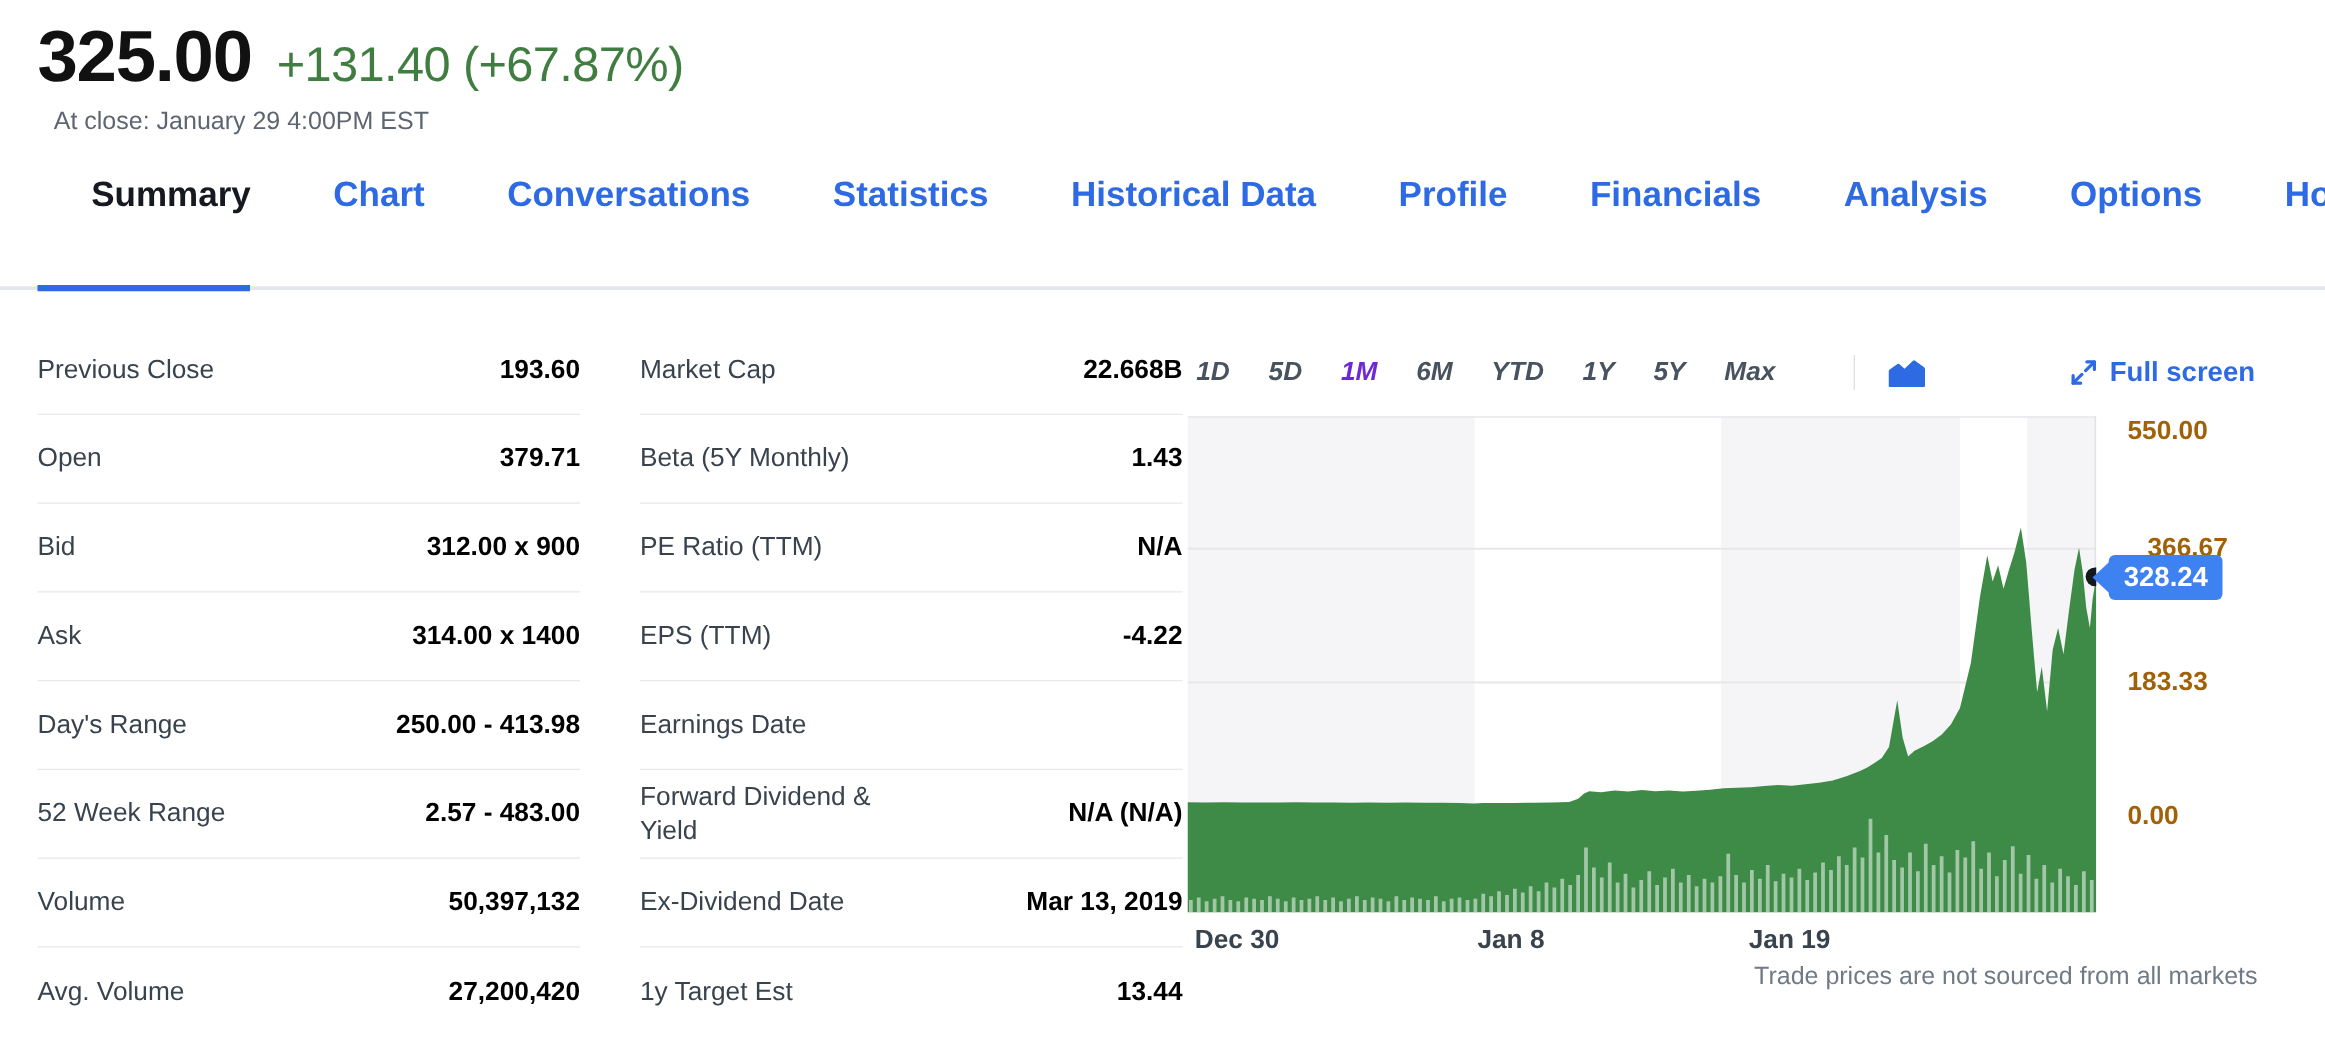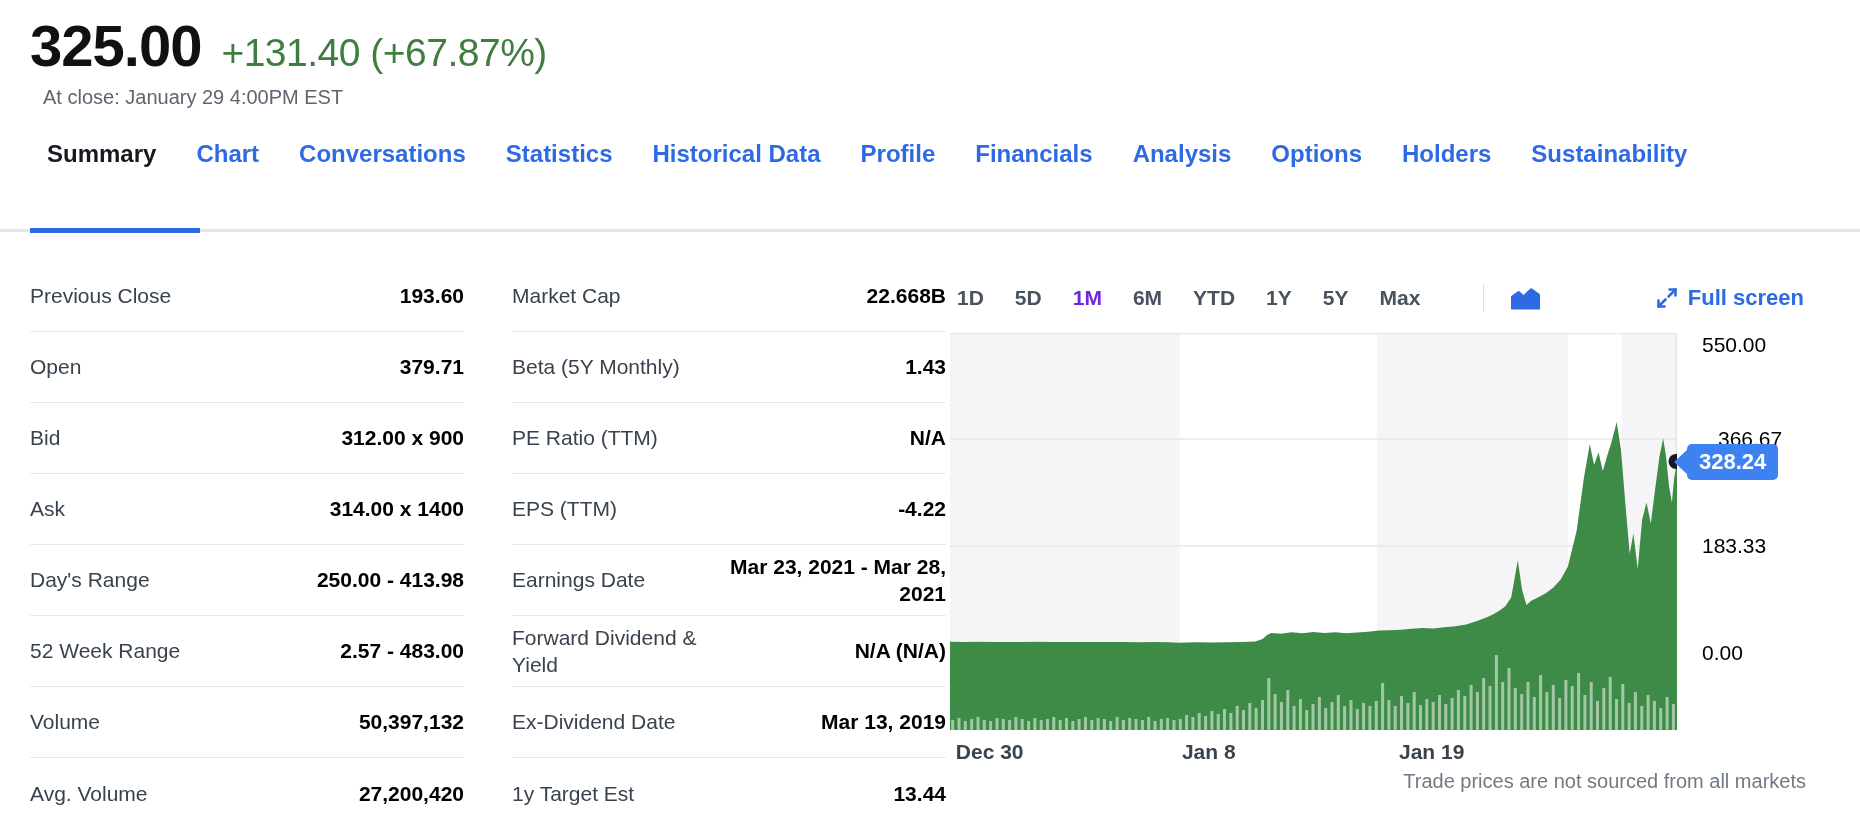--- a/index.html
+++ b/index.html
@@ -8,21 +8,21 @@
   .page { position:relative; width:1860px; height:838px; }
 
   
   .hdr { position:absolute; left:30px; top:12px; display:flex; align-items:baseline; gap:20px; }
   .hdr-price { font-size:58px; font-weight:700; color:#111; letter-spacing:-1px; }
   .hdr-change { font-size:39px; font-weight:500; color:#3f7d40; letter-spacing:-0.5px; }
   .hdr-sub { position:absolute; left:31px; top:86px; font-size:20px; color:#5d6670;margin-left:12px; }
 
   
   .tabs { position:absolute; left:47px; top:140px; display:flex; gap:40px; }
-  .tab { font-size:24px; font-weight:600; color:#2d6ae3; cursor:pointer; white-space:nowrap; }
+  .tab { font-size:28px; font-weight:600; color:#2d6ae3; cursor:pointer; white-space:nowrap;margin-left:26px; }
   .tab.active { color:#16191f; font-weight:700; }
   .tabs-border { position:absolute; left:0; top:229px; width:1860px; height:3px; background:#e3e6ea; }
   .tabs-underline { position:absolute; left:30px; top:228px; width:170px; height:5px; background:#2d6ae3; }
 
   
   .qtable { position:absolute; top:261px; width:434px; }
   .qtable.left { left:30px; }
   .qtable.mid { left:512px; }
   .qrow { display:flex; justify-content:space-between; align-items:center;
           min-height:71px; border-bottom:1px solid #e8e8ed; padding:6px 0; }
@@ -35,21 +35,21 @@
   .ctoolbar { position:absolute; left:0; top:20px; width:100%; height:32px;
               display:flex; align-items:center; padding:0 8px 0 7px; }
   .rbtn { font-size:21px; font-weight:600; color:#48535f; margin-right:31px; cursor:pointer; }
   .rbtn.active { color:#6d28d9; font-weight:700; }
   .tb-divider { width:1px; height:28px; background:#dcdfe3; margin-left:32px; }
   .tb-chart-icon { margin-left:26px; display:flex; align-items:center; cursor:pointer; }
   .fullscreen { margin-left:auto; display:flex; align-items:center; gap:9px; cursor:pointer; }
   .fullscreen span { font-size:22px; font-weight:600; color:#2d6ae3; }
 
   .plot-wrap { position:absolute; left:0; top:71px; width:727px; height:397px; }
-  .y-label { position:absolute; left:752px; font-size:21px; font-weight:400; color:#000000;
+  .y-label { position:absolute; left:752px; font-size:21px; font-weight:700; color:#a16207;
              transform:translateY(-50%); white-space:nowrap; }
   .x-label { position:absolute; top:478px; font-size:21px; font-weight:600; color:#39434e; white-space:nowrap; }
 
   .price-badge { position:absolute; left:737px; top:182px; height:36px; padding:0 12px;
                  background:#3d82f0; border-radius:5px; color:#fff; font-size:22px; font-weight:700;
                  display:flex; align-items:center; }
   .price-badge::before { content:""; position:absolute; left:-13px; top:50%; transform:translateY(-50%);
                  border-top:13px solid transparent; border-bottom:13px solid transparent;
                  border-right:14px solid #3d82f0; }
 
@@ -128,39 +128,38 @@
       <div class="qrow">
         <span class="qlabel">PE Ratio (TTM)</span>
         <span class="qvalue">N/A</span>
       </div>
       <div class="qrow">
         <span class="qlabel">EPS (TTM)</span>
         <span class="qvalue">-4.22</span>
       </div>
       <div class="qrow">
         <span class="qlabel">Earnings Date</span>
-        <span class="qvalue">Mar 23, 2021 - Mar 28, 2021</span>
       </div>
       <div class="qrow">
         <span class="qlabel">Forward Dividend &amp; Yield</span>
         <span class="qvalue">N/A (N/A)</span>
       </div>
       <div class="qrow">
         <span class="qlabel">Ex-Dividend Date</span>
         <span class="qvalue">Mar 13, 2019</span>
       </div>
       <div class="qrow">
         <span class="qlabel">1y Target Est</span>
         <span class="qvalue">13.44</span>
       </div>
     </div>
 
   <div class="chart-mod">
     <div class="ctoolbar">
-      <span id="range-buttons" style="display:flex;align-items:flex-end;">
+      <span id="range-buttons" style="display:flex;align-items:flex-end;font-style:italic;">
           <span class="rbtn">1D</span>
           <span class="rbtn">5D</span>
           <span class="rbtn active">1M</span>
           <span class="rbtn">6M</span>
           <span class="rbtn">YTD</span>
           <span class="rbtn">1Y</span>
           <span class="rbtn">5Y</span>
           <span class="rbtn">Max</span>
         </span>
       <span class="tb-divider"></span>

